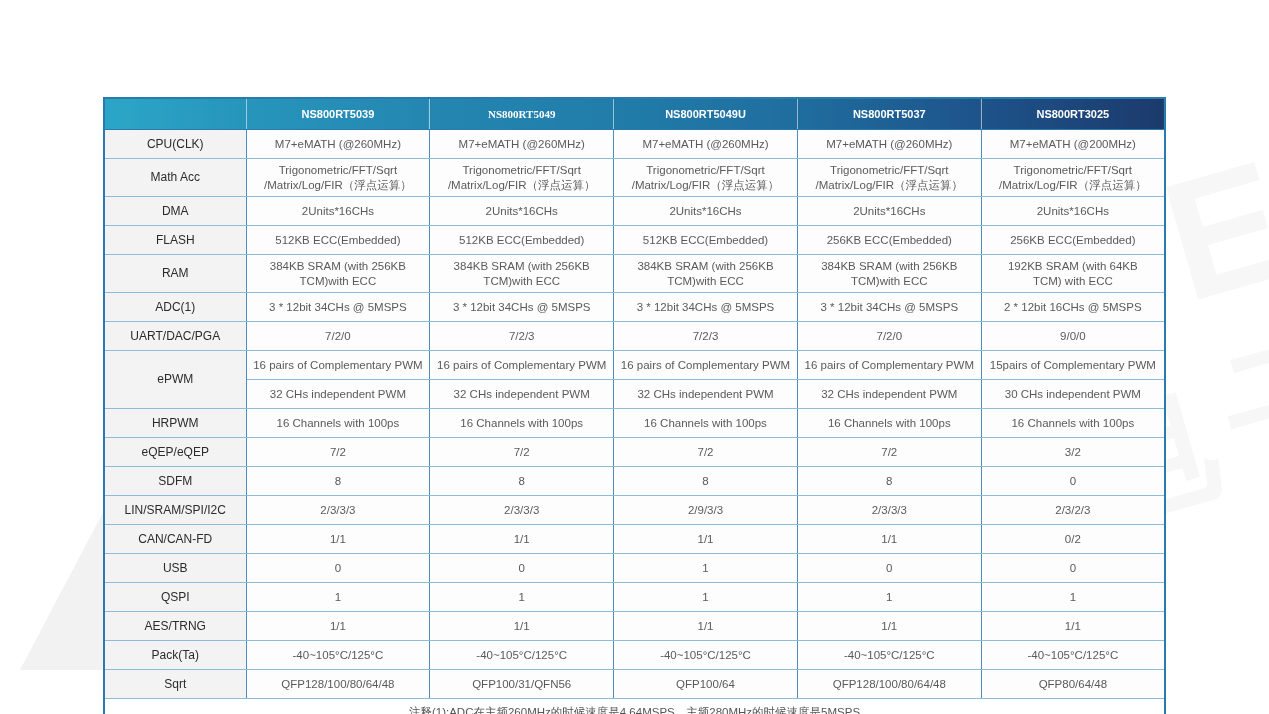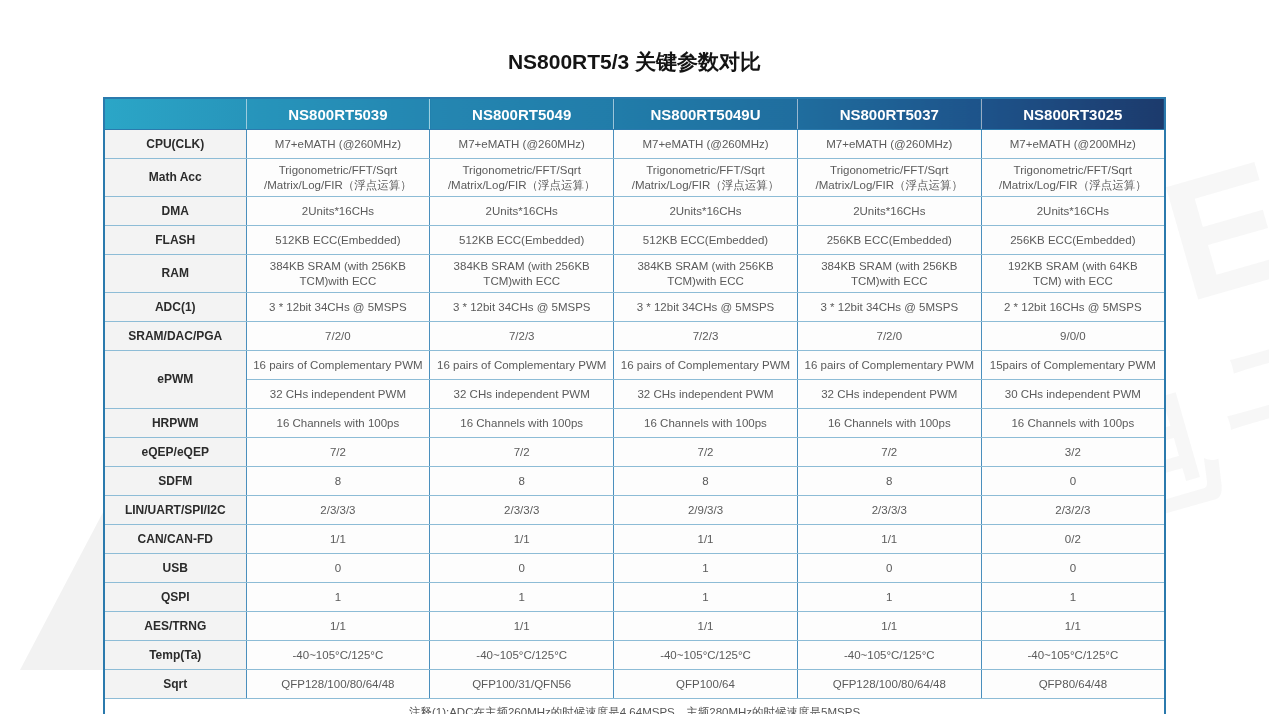--- a/index.html
+++ b/index.html
@@ -24,60 +24,59 @@
   .title { position:absolute; top:48px; left:0; width:100%; text-align:center;
            font-size:21px; font-weight:bold; color:#141414; z-index:2; }
 
   
   table.spec { position:absolute; left:103px; top:97px; width:1061px; z-index:1;
                border-collapse:collapse; table-layout:fixed;
                border:2px solid #2b7aad; background:transparent; }
   .spec th, .spec td { padding:1px 4px; text-align:center; vertical-align:middle; }
 
   .spec thead th {
-    height:28px; color:#ffffff; font-size:15px; font-weight:bold;
+    height:28px; color:#ffffff; font-size:11px; font-weight:bold;
     border-bottom:1px solid #2b7aad;
     margin-left:20px;
   }
   .spec thead th + th { border-left:1px solid rgba(255,255,255,0.55); }
   .th0 { background:linear-gradient(to right,#2ba6c7,#2795bb); }
   .th1 { background:linear-gradient(to right,#2795bb,#2486b1); }
-  .th2 { background:linear-gradient(to right,#2486b1,#217ca9); }
+  .th2 { background:linear-gradient(to right,#2486b1,#217ca9);font-family:Liberation Serif, serif; }
   .th3 { background:linear-gradient(to right,#217ca9,#1f6d9e); }
   .th4 { background:linear-gradient(to right,#1f6d9e,#1d538a); }
   .th5 { background:linear-gradient(to right,#1d538a,#1c3a6c); }
 
   .spec tbody td {
     height:26px; font-size:11.5px; color:#5a5a5a; background:#fdfdfd;
     border-top:1px solid #8dbcd6; border-bottom:1px solid #8dbcd6;
     border-left:1px solid #4a8fbd; border-right:1px solid #4a8fbd;
     white-space:pre-line; line-height:1.25;
   }
   .spec tbody td.lbl {
-    font-weight:bold; color:#2b2b2b; font-size:12px; background:#f3f3f3;
+    font-weight:normal; color:#2b2b2b; font-size:12px; background:#f3f3f3;
     white-space:normal;
   }
   .spec tr.tall td { height:35px; }
   .spec td.note-cell { height:24px; font-size:11.5px; color:#555555; background:#ffffff; }
 </style>
 </head>
 <body>
 
 <div class="slide">
 
   <div class="watermark">
     <svg width="420" height="420" style="position:absolute;left:20px;top:250px;" viewBox="0 0 420 420">
       <polygon points="200,40 400,420 0,420" fill="#f2f2f2"></polygon>
       <polygon points="200,150 330,420 95,420" fill="#ffffff"></polygon>
     </svg>
     <div class="wm-text-latin">NOVOSENSE</div>
     <div class="wm-text-cjk">纳芯微电子</div>
   </div>
 
-  <div class="title">NS800RT5/3 关键参数对比</div>
 
   <table class="spec">
     <colgroup>
       <col style="width:142px">
       <col style="width:183.8px">
         <col style="width:183.8px">
         <col style="width:183.8px">
         <col style="width:183.8px">
         <col style="width:183.8px">
     </colgroup>
@@ -144,21 +143,21 @@
       </tr>
       <tr>
         <td class="lbl">ADC(1)</td>
         <td>3 * 12bit 34CHs @ 5MSPS</td>
         <td>3 * 12bit 34CHs @ 5MSPS</td>
         <td>3 * 12bit 34CHs @ 5MSPS</td>
         <td>3 * 12bit 34CHs @ 5MSPS</td>
         <td>2 * 12bit 16CHs @ 5MSPS</td>
       </tr>
       <tr>
-        <td class="lbl">SRAM/DAC/PGA</td>
+        <td class="lbl">UART/DAC/PGA</td>
         <td>7/2/0</td>
         <td>7/2/3</td>
         <td>7/2/3</td>
         <td>7/2/0</td>
         <td>9/0/0</td>
       </tr>
       <tr>
         <td class="lbl" rowspan="2">ePWM</td>
         <td>16 pairs of Complementary PWM</td>
         <td>16 pairs of Complementary PWM</td>
@@ -191,21 +190,21 @@
       </tr>
       <tr>
         <td class="lbl">SDFM</td>
         <td>8</td>
         <td>8</td>
         <td>8</td>
         <td>8</td>
         <td>0</td>
       </tr>
       <tr>
-        <td class="lbl">LIN/UART/SPI/I2C</td>
+        <td class="lbl">LIN/SRAM/SPI/I2C</td>
         <td>2/3/3/3</td>
         <td>2/3/3/3</td>
         <td>2/9/3/3</td>
         <td>2/3/3/3</td>
         <td>2/3/2/3</td>
       </tr>
       <tr>
         <td class="lbl">CAN/CAN-FD</td>
         <td>1/1</td>
         <td>1/1</td>
@@ -231,21 +230,21 @@
       </tr>
       <tr>
         <td class="lbl">AES/TRNG</td>
         <td>1/1</td>
         <td>1/1</td>
         <td>1/1</td>
         <td>1/1</td>
         <td>1/1</td>
       </tr>
       <tr>
-        <td class="lbl">Temp(Ta)</td>
+        <td class="lbl">Pack(Ta)</td>
         <td>-40~105°C/125°C</td>
         <td>-40~105°C/125°C</td>
         <td>-40~105°C/125°C</td>
         <td>-40~105°C/125°C</td>
         <td>-40~105°C/125°C</td>
       </tr>
       <tr>
         <td class="lbl">Sqrt</td>
         <td>QFP128/100/80/64/48</td>
         <td>QFP100/31/QFN56</td>

